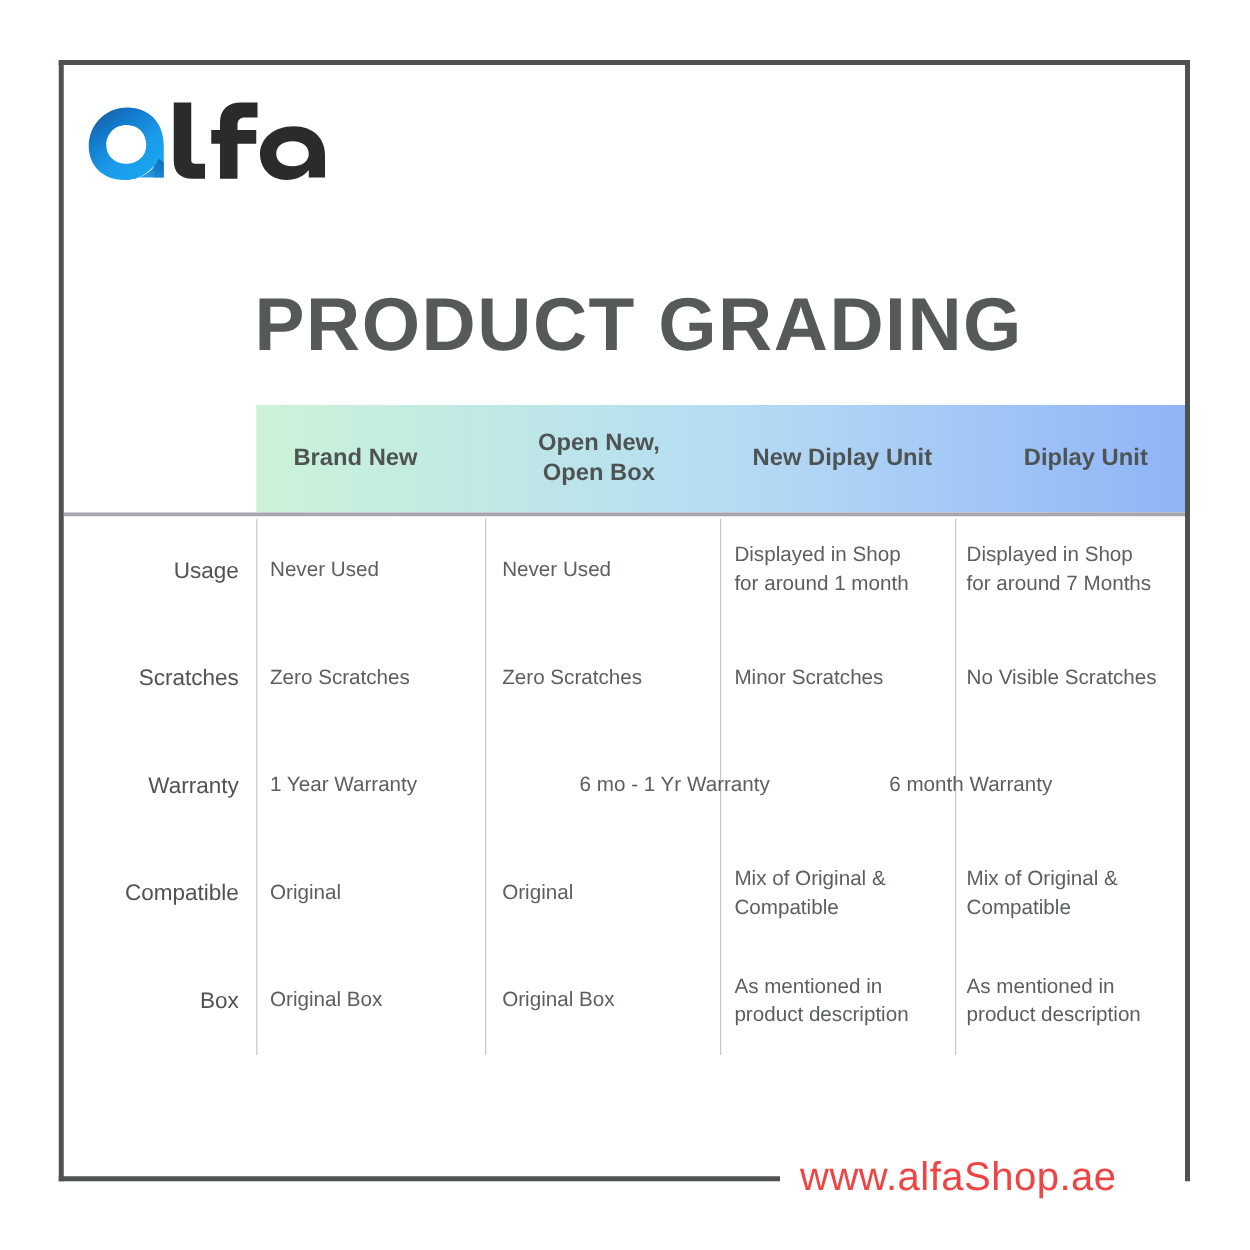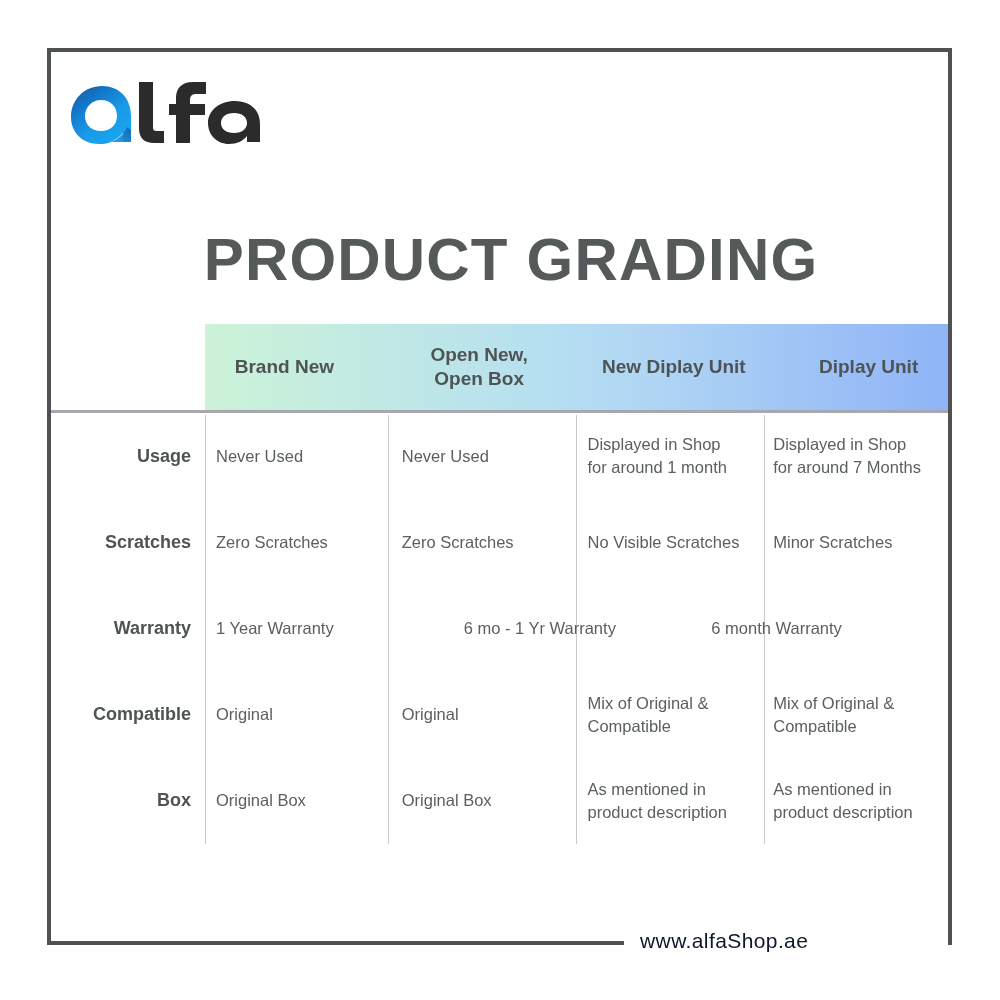--- a/index.html
+++ b/index.html
@@ -128,21 +128,21 @@
   }
   .row-label {
     width: 154px;
     flex: 0 0 154px;
     display: flex;
     align-items: center;
     justify-content: flex-end;
     padding-right: 14px;
     box-sizing: border-box;
     font-size: 18px;
-    font-weight: bold;
+    font-weight: normal;
     color: #4e5354;
     white-space: nowrap;
   }
   .data-cell {
     flex: 1 1 0;
     display: flex;
     align-items: center;
     padding: 0 0 0 11px;
     box-sizing: border-box;
     font-size: 16.5px;
@@ -164,24 +164,24 @@
   .v-rule.r1 { left: 154px; }
   .v-rule.r2 { left: 337px; }
   .v-rule.r3 { left: 525px; }
   .v-rule.r4 { left: 713px; }
 
   
   #footer-url {
     position: absolute;
     left: 640px;
     top: 921px;
-    font-size: 21px;
+    font-size: 32px;
     line-height: 40px;
     letter-spacing: 0.4px;
-    color: #0f172a;
+    color: #ef4444;
     white-space: nowrap;
   }
 </style>
 </head>
 <body>
 
 <div id="card"></div>
 <div id="bottom-rule"></div>
 
 <div id="logo">
@@ -276,27 +276,27 @@
         </div>
       </div>
       <div class="data-cell">
         <div>
           <span>Zero Scratches</span>
           <span></span>
         </div>
       </div>
       <div class="data-cell">
         <div>
+          <span>Minor Scratches</span>
+          <span></span>
+        </div>
+      </div>
+      <div class="data-cell">
+        <div>
           <span>No Visible Scratches</span>
-          <span></span>
-        </div>
-      </div>
-      <div class="data-cell">
-        <div>
-          <span>Minor Scratches</span>
           <span></span>
         </div>
       </div>
     </div>
 
     <div class="grid-row">
       <div class="row-label">Warranty</div>
       <div class="data-cell">
         <div>
           <span>1 Year Warranty</span>

